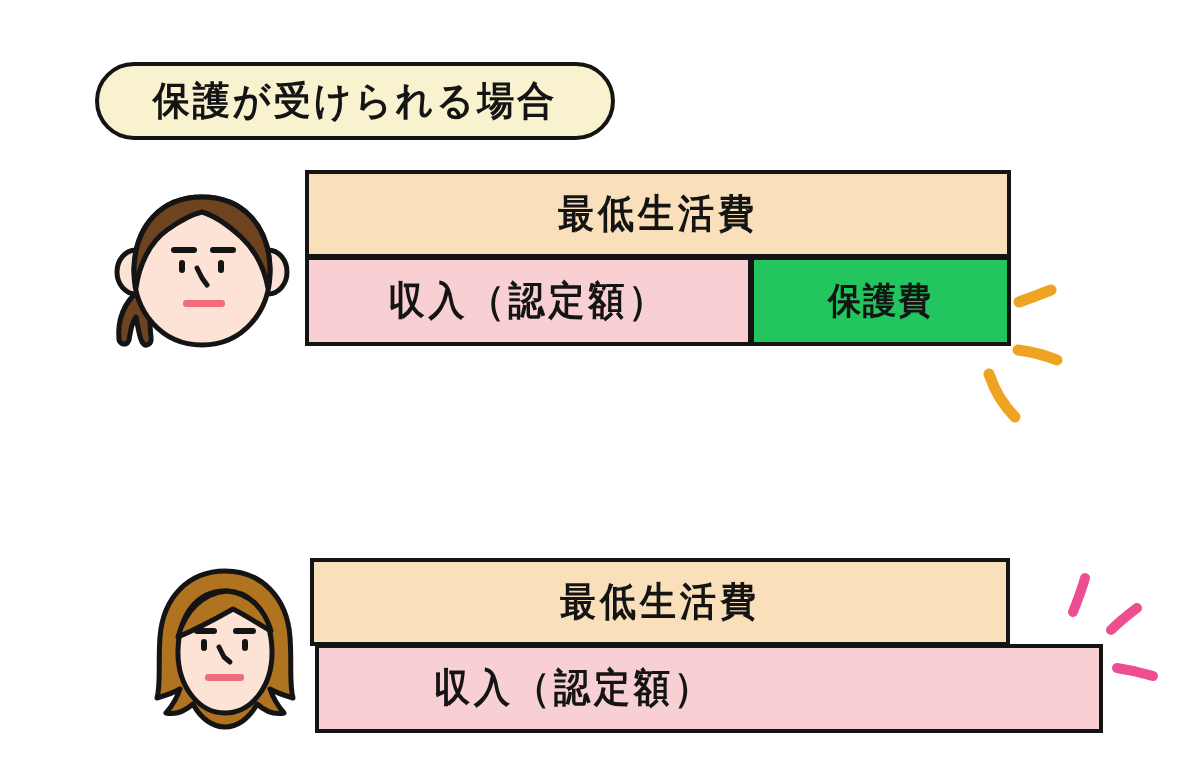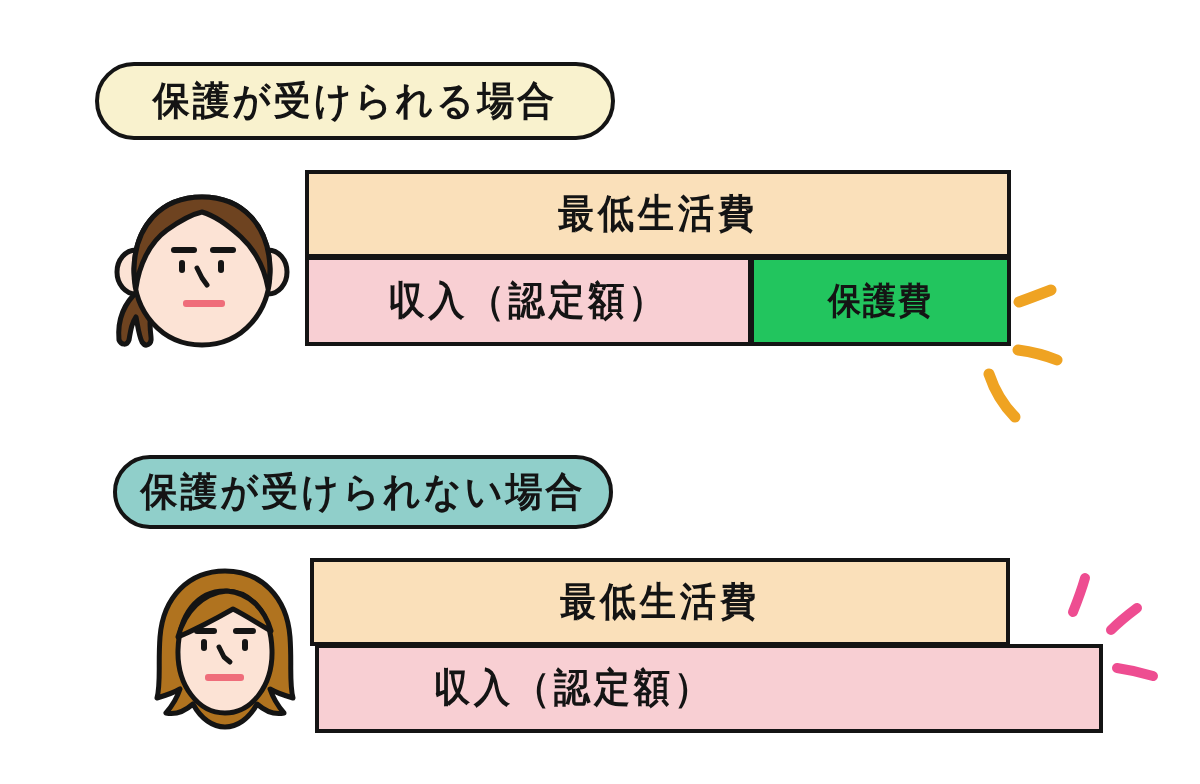--- a/index.html
+++ b/index.html
@@ -150,23 +150,20 @@
       <path d="M44 22 C58 17 68 13 76 10" stroke="#EFA322" stroke-width="11" stroke-linecap="round" fill="none"></path>
       <path d="M43 70 C58 72 72 76 82 80" stroke="#EFA322" stroke-width="11" stroke-linecap="round" fill="none"></path>
       <path d="M14 94 C20 112 30 127 40 137" stroke="#EFA322" stroke-width="11" stroke-linecap="round" fill="none"></path>
     </svg>
   </div>
 
   <div class="abs" style="left:0;top:430px;width:1200px;height:354px;">
 
     <div class="abs" style="left:0;top:-430px;width:1200px;height:784px;">
 
-      <div class="pill" id="pill-notcovered" style="background: rgb(144, 207, 202);">
-        <span class="pill-text">保護が受けられない場合</span>
-      </div>
 
       <svg class="face" style="left:145px; top:565px;" width="160" height="172" viewBox="0 0 160 172">
 
         <path d="M80 6 C44 6 18 32 15 72 C13 99 16 118 12 133 C22 130 30 127 35 124
                  C32 133 27 141 21 148 C30 150 40 146 48 139
                  C56 154 68 162 80 162 C92 162 104 154 112 139
                  C120 146 130 150 139 148 C133 141 128 133 125 124
                  C130 127 138 130 148 133 C144 118 147 99 145 72 C142 32 116 6 80 6 Z" fill="#B0731F" stroke="#141414" stroke-width="5" stroke-linejoin="round"></path>
 
         <path d="M80 26 C52 26 34 50 33 85 C32 120 53 148 80 148 C107 148 128 120 127 85 C126 50 108 26 80 26 Z" fill="#FCE3D5" stroke="#141414" stroke-width="5"></path>

